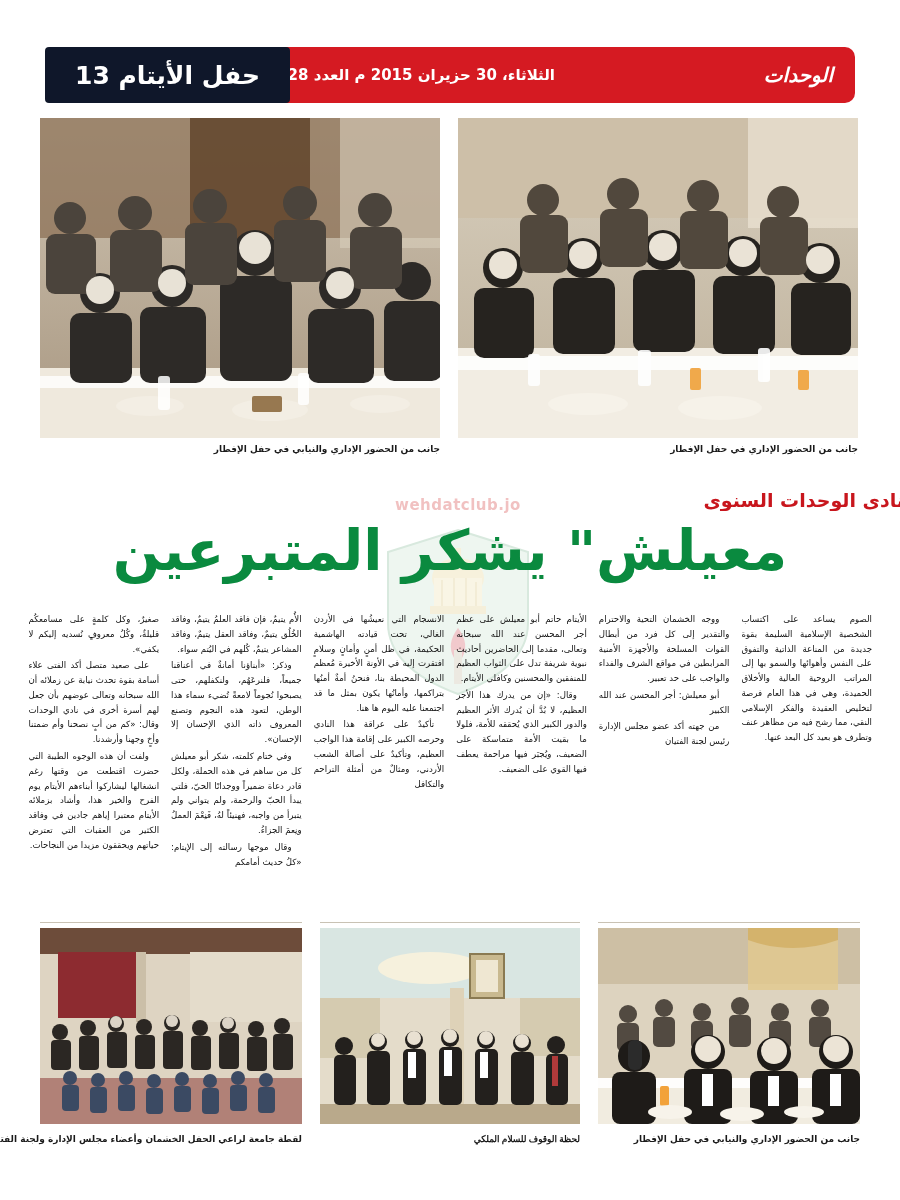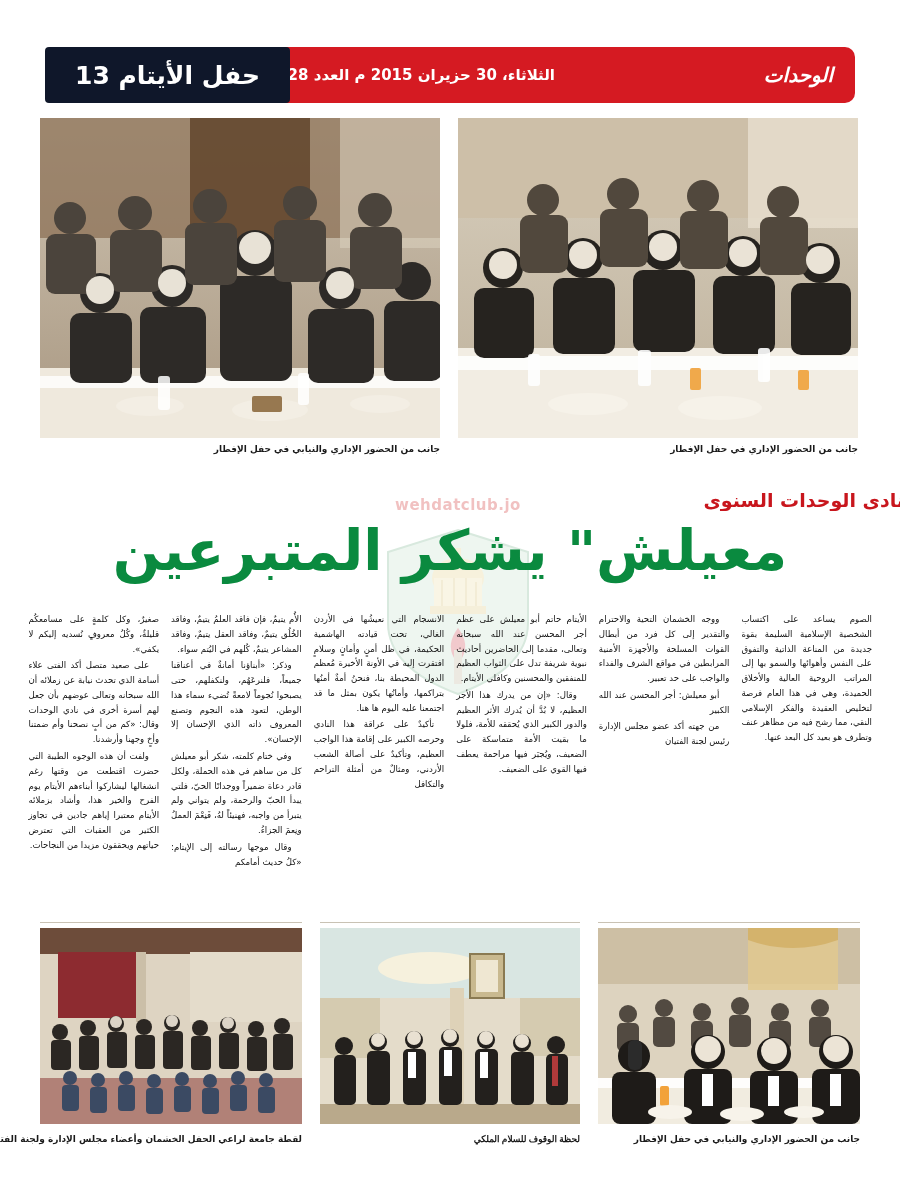--- a/index.html
+++ b/index.html
@@ -270,22 +270,22 @@
       <p>تأكيدٌ على عراقة هذا النادي وحرصه الكبير على إقامة هذا الواجب العظيم، وتأكيدٌ على أصالة الشعب الأردني، ومثالٌ من أمثلة التراحم والتكافل</p>
     </div>
     <div class="col">
       <p class="first">الأُم يتيمٌ، فإن فاقد العلمُ يتيمٌ، وفاقد الخُلُق يتيمٌ، وفاقد العقل يتيمٌ، وفاقد المشاعر يتيمٌ، كُلهم في اليُتم سواء.</p>
       <p>وذكر: «أبناؤنا أمانةٌ في أعناقنا جميعاً، فلنرعَهُم، ولنكفلهم، حتى يصبحوا نُجوماً لامعةً تُضيء سماء هذا الوطن، لتعود هذه النجوم وتصنع المعروف ذاته الذي الإحسان إلا الإحسان».</p>
       <p>وفي ختام كلمته، شكر أبو معيلش كل من ساهم في هذه الحملة، ولكل قادر دعاة ضميراً ووجدانًا الحيّ، فلتي يبدأ الحبّ والرحمة، ولم يتواني ولم يتبرأ من واجبه، فهنيئاً لهُ، فَنِعْمَ العملُ ونِعمَ الجزاءُ.</p>
       <p>وقال موجها رسالته إلى الإيتام: «كلُ حديث أمامكم</p>
     </div>
     <div class="col">
       <p class="first">صغيرٌ، وكل كلمةٍ على مسامعكُم قليلةٌ، وكُلُ معروفٍ نُسديه إليكم لا يكفي».</p>
-      <p>على صعيد متصل أكد الفتى علاء أسامة الذي تحدث نيابة عن زملائه أن الله سبحانه وتعالى عوضهم بأن جعل لهم أسرة أخرى في نادي الوحدات وقال: «كم من أبٍ نصحنا وأم ضمتنا وأخٍ وجهنا وأرشدنا.</p>
-      <p>ولفت أن هذه الوجوه الطيبة التي حضرت اقتطعت من وقتها رغم انشغالها ليشاركوا أبناءهم الأيتام يوم الفرح والخير هذا، وأشاد بزملائه الأيتام معتبرا إياهم جادين في تجاوز الكثير من العقبات التي تعترض حياتهم ويحققون مزيدا من النجاحات.</p>
+      <p>على صعيد متصل أكد الفتى علاء أسامة بقوة تحدث نيابة عن زملائه أن الله سبحانه وتعالى عوضهم بأن جعل لهم أسرة أخرى في نادي الوحدات وقال: «كم من أبٍ نصحنا وأم ضمتنا وأخٍ وجهنا وأرشدنا.</p>
+      <p>ولفت أن هذه الوجوه الطيبة التي حضرت اقتطعت من وقتها رغم انشغالها ليشاركوا أبناءهم الأيتام يوم الفرح والخير هذا، وأشاد بزملائه الأيتام معتبرا إياهم جادين في وفاقد الكثير من العقبات التي تعترض حياتهم ويحققون مزيدا من النجاحات.</p>
     </div>
   </div>
 
   <div class="rule" style="left:40px;top:922px;width:262px;"></div>
   <div class="rule" style="left:320px;top:922px;width:260px;"></div>
   <div class="rule" style="left:598px;top:922px;width:262px;"></div>
 
   <div class="photo" id="photo-bot-left">
     <svg width="262" height="196" viewBox="0 0 262 196" preserveAspectRatio="none">
       <rect width="262" height="196" fill="#ded4c2"></rect>

